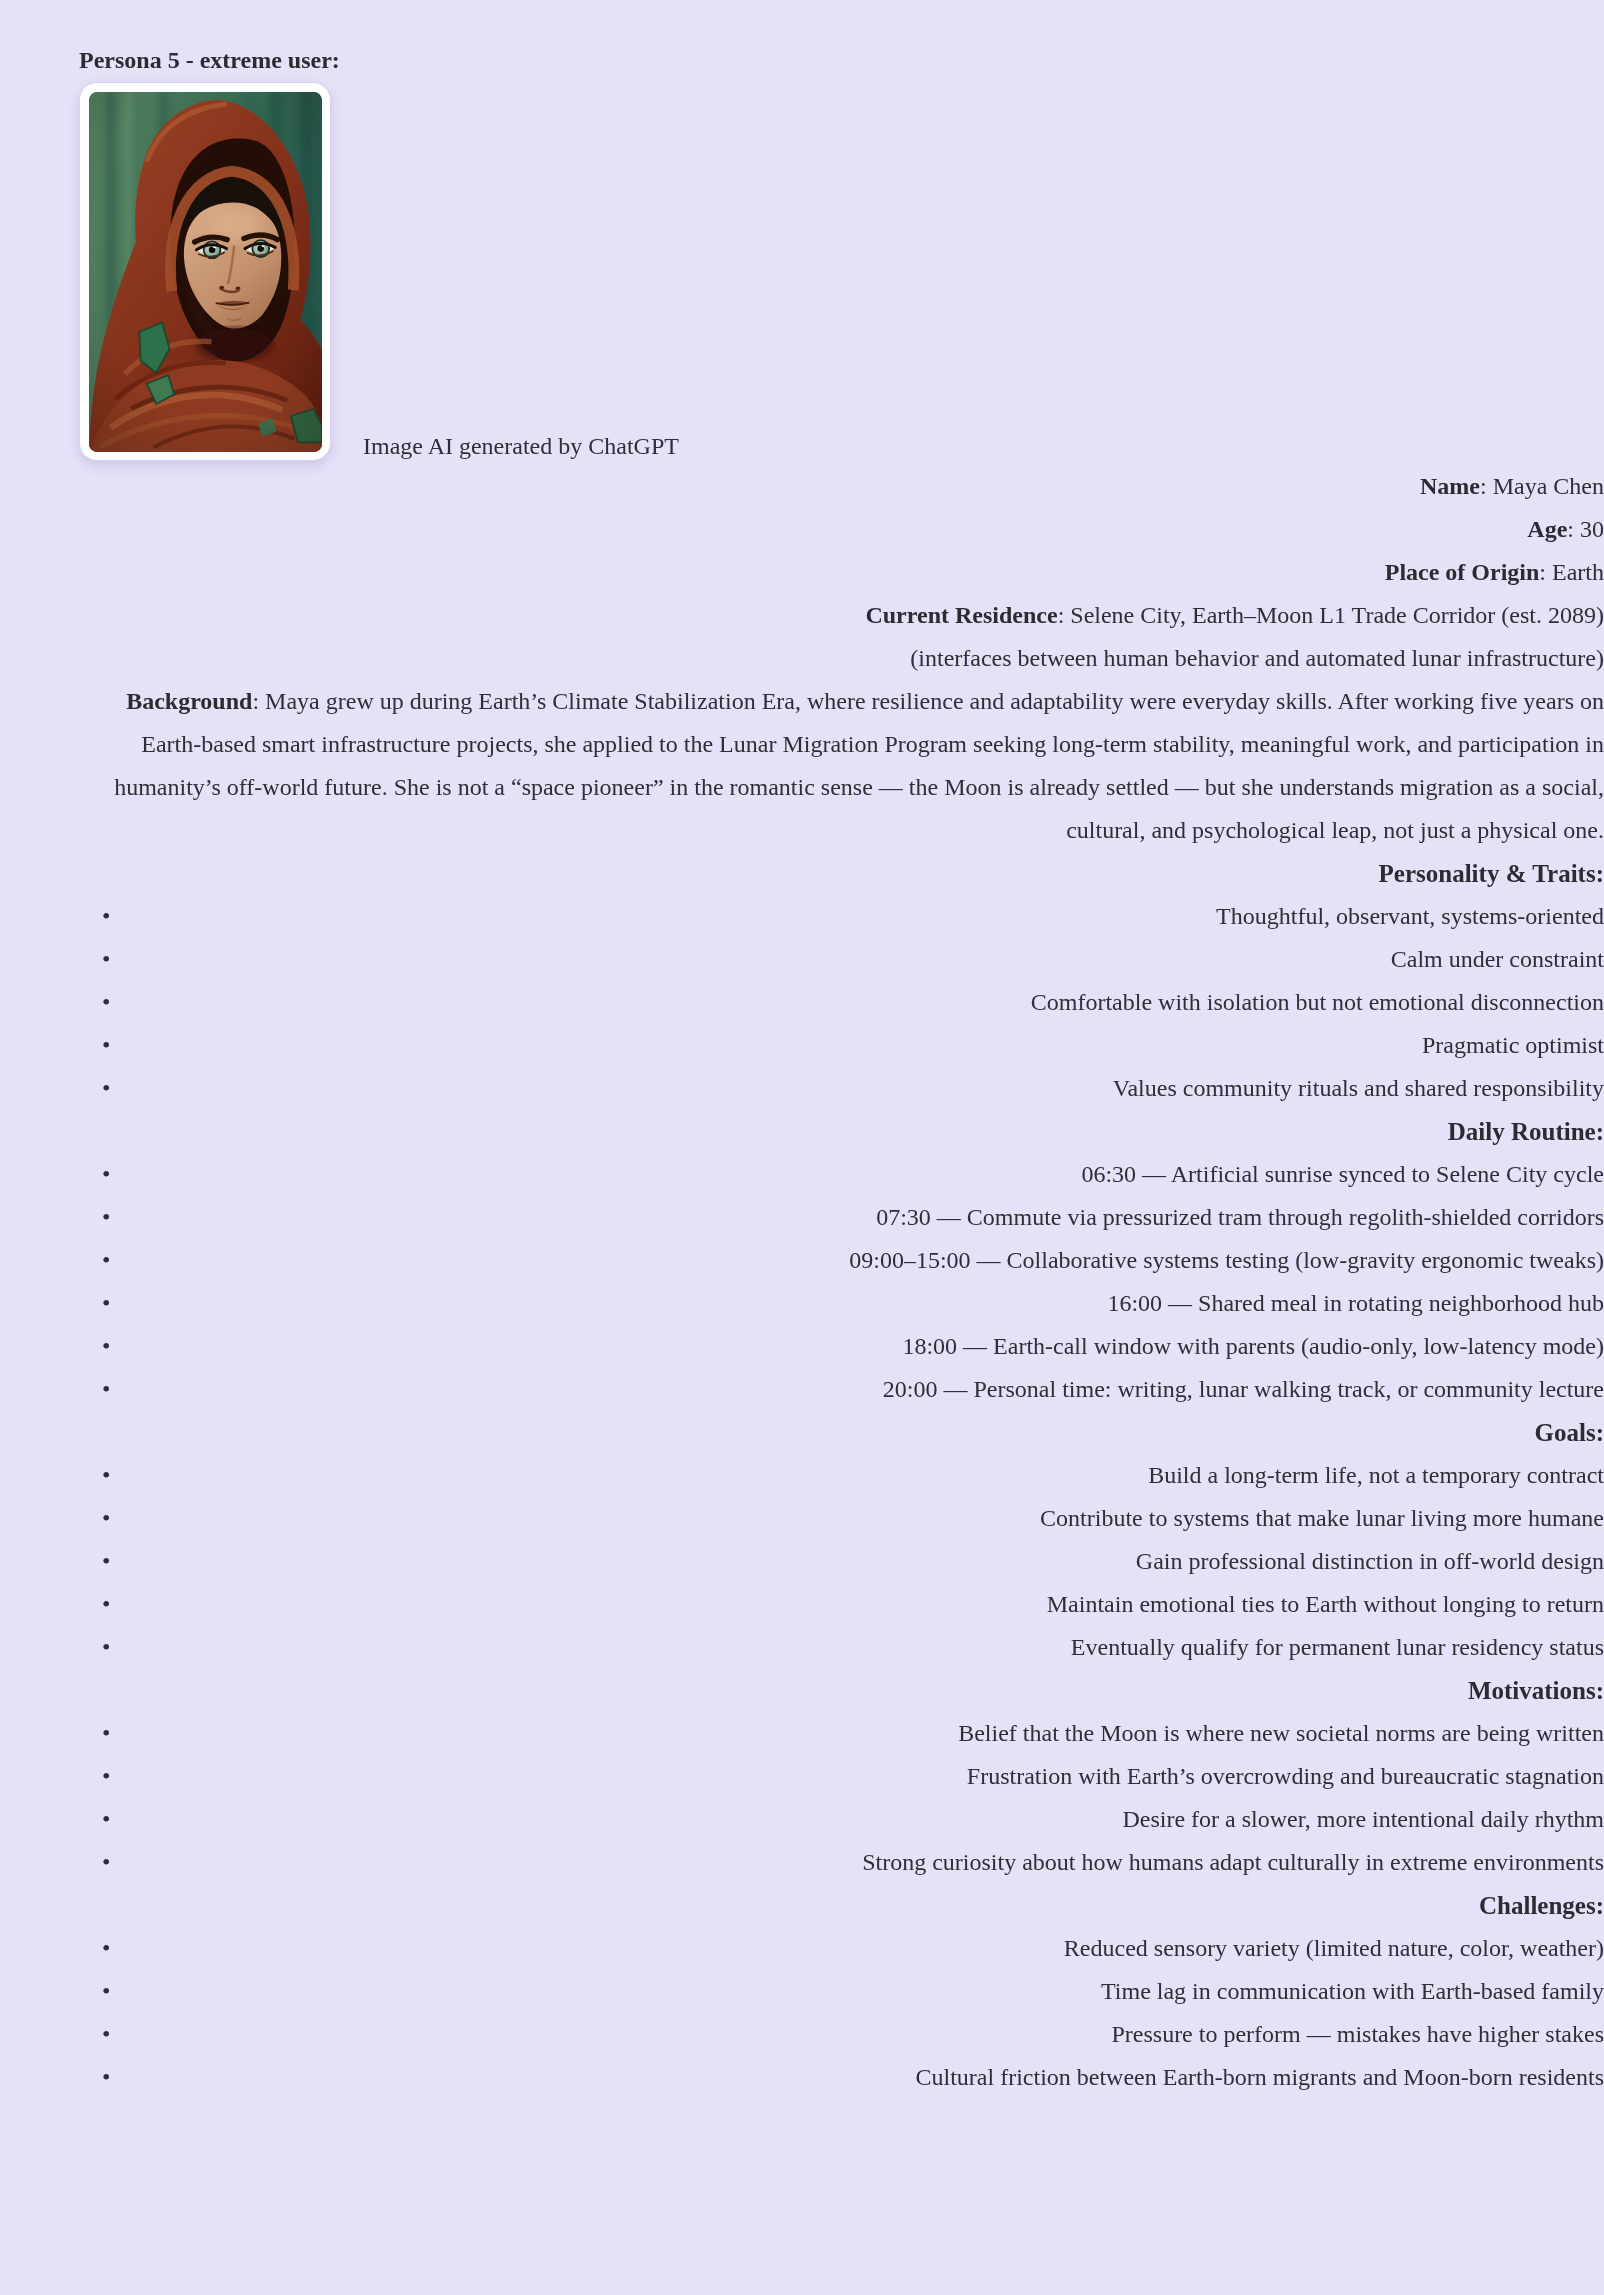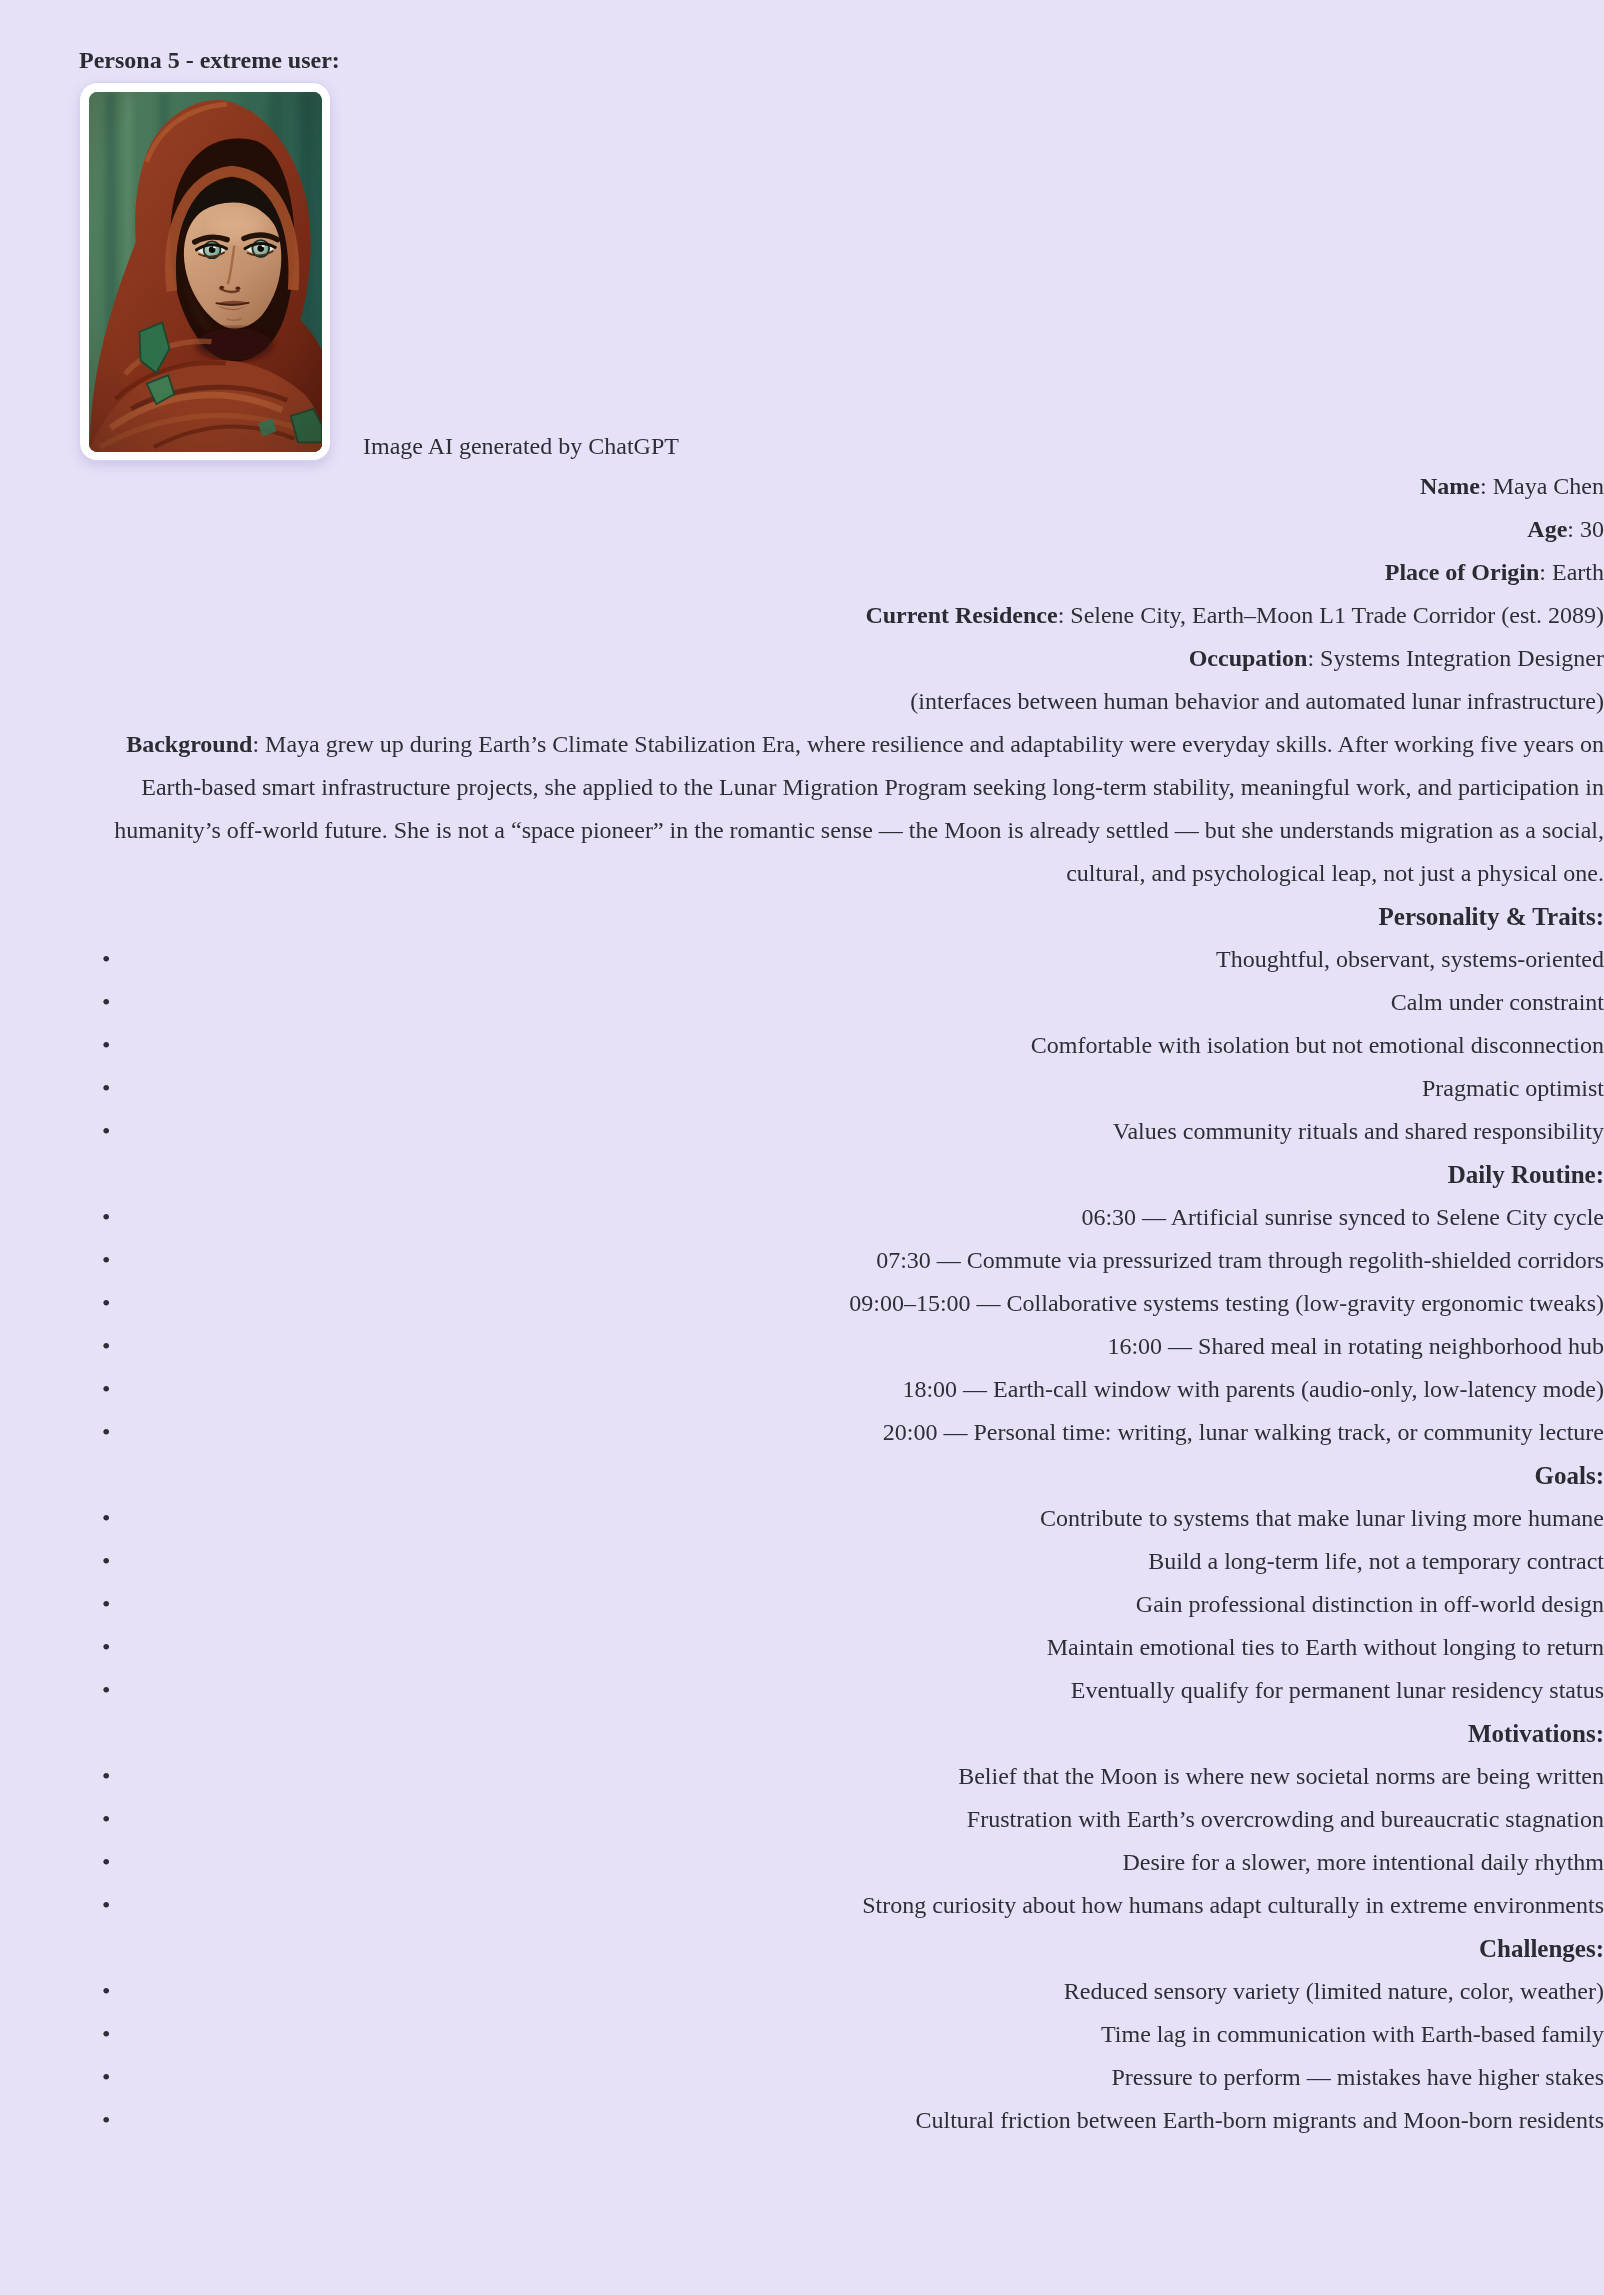--- a/index.html
+++ b/index.html
@@ -190,21 +190,20 @@
     </figure>
     <div class="caption">Image AI generated by ChatGPT</div>
   </div>
 
   <div class="content">
     <div id="fields">
         <p class="field"><strong>Name</strong>: Maya Chen</p>
         <p class="field"><strong>Age</strong>: 30</p>
         <p class="field"><strong>Place of Origin</strong>: Earth</p>
         <p class="field"><strong>Current Residence</strong>: Selene City, Earth–Moon L1 Trade Corridor (est. 2089)</p>
-        <p class="field"><strong>Occupation</strong>: Systems Integration Designer</p>
         <p class="field"> (interfaces between human behavior and automated lunar infrastructure)</p>
         <p class="field"><strong>Background</strong>: Maya grew up during Earth’s Climate Stabilization Era, where resilience and adaptability were everyday skills. After working five years on Earth-based smart infrastructure projects, she applied to the Lunar Migration Program seeking long-term stability, meaningful work, and participation in humanity’s off-world future. She is not a “space pioneer” in the romantic sense — the Moon is already settled — but she understands migration as a social, cultural, and psychological leap, not just a physical one.</p>
       </div>
     <div id="sections">
         <h2 class="sec">Personality &amp; Traits:</h2>
         <ul class="blist">
           <li>Thoughtful, observant, systems-oriented</li>
           <li>Calm under constraint</li>
           <li>Comfortable with isolation but not emotional disconnection</li>
           <li>Pragmatic optimist</li>
@@ -214,22 +213,22 @@
         <ul class="blist">
           <li>06:30 — Artificial sunrise synced to Selene City cycle</li>
           <li>07:30 — Commute via pressurized tram through regolith-shielded corridors</li>
           <li>09:00–15:00 — Collaborative systems testing (low-gravity ergonomic tweaks)</li>
           <li>16:00 — Shared meal in rotating neighborhood hub</li>
           <li>18:00 — Earth-call window with parents (audio-only, low-latency mode)</li>
           <li>20:00 — Personal time: writing, lunar walking track, or community lecture</li>
         </ul>
         <h2 class="sec">Goals:</h2>
         <ul class="blist">
+          <li>Build a long-term life, not a temporary contract</li>
           <li>Contribute to systems that make lunar living more humane</li>
-          <li>Build a long-term life, not a temporary contract</li>
           <li>Gain professional distinction in off-world design</li>
           <li>Maintain emotional ties to Earth without longing to return</li>
           <li>Eventually qualify for permanent lunar residency status</li>
         </ul>
         <h2 class="sec">Motivations:</h2>
         <ul class="blist">
           <li>Belief that the Moon is where new societal norms are being written</li>
           <li>Frustration with Earth’s overcrowding and bureaucratic stagnation</li>
           <li>Desire for a slower, more intentional daily rhythm</li>
           <li>Strong curiosity about how humans adapt culturally in extreme environments</li>

